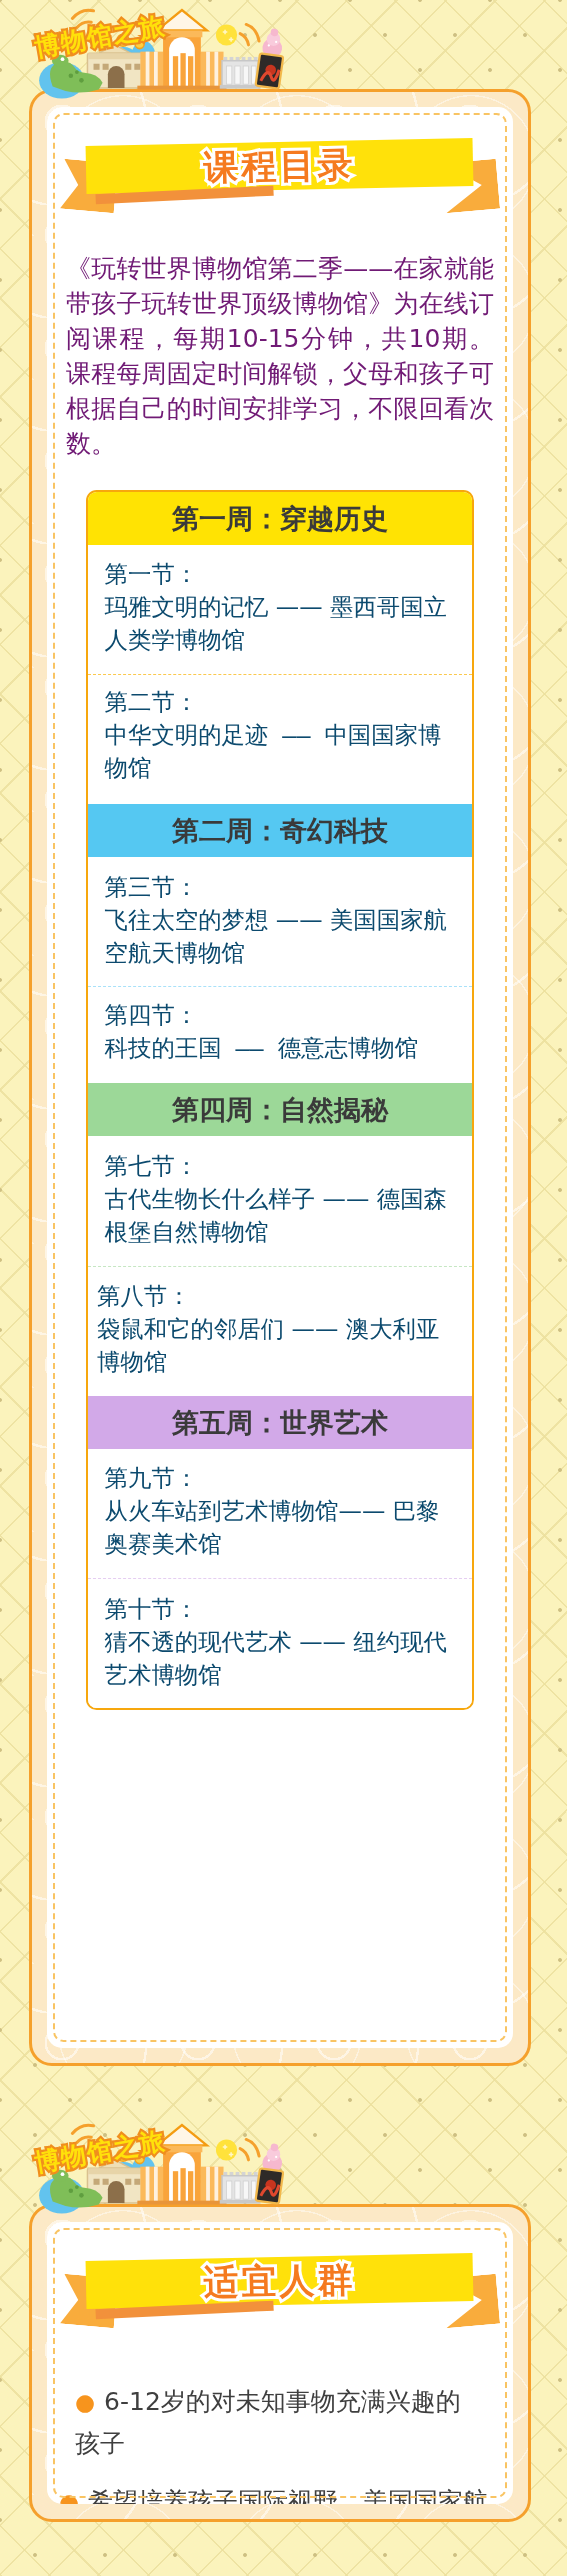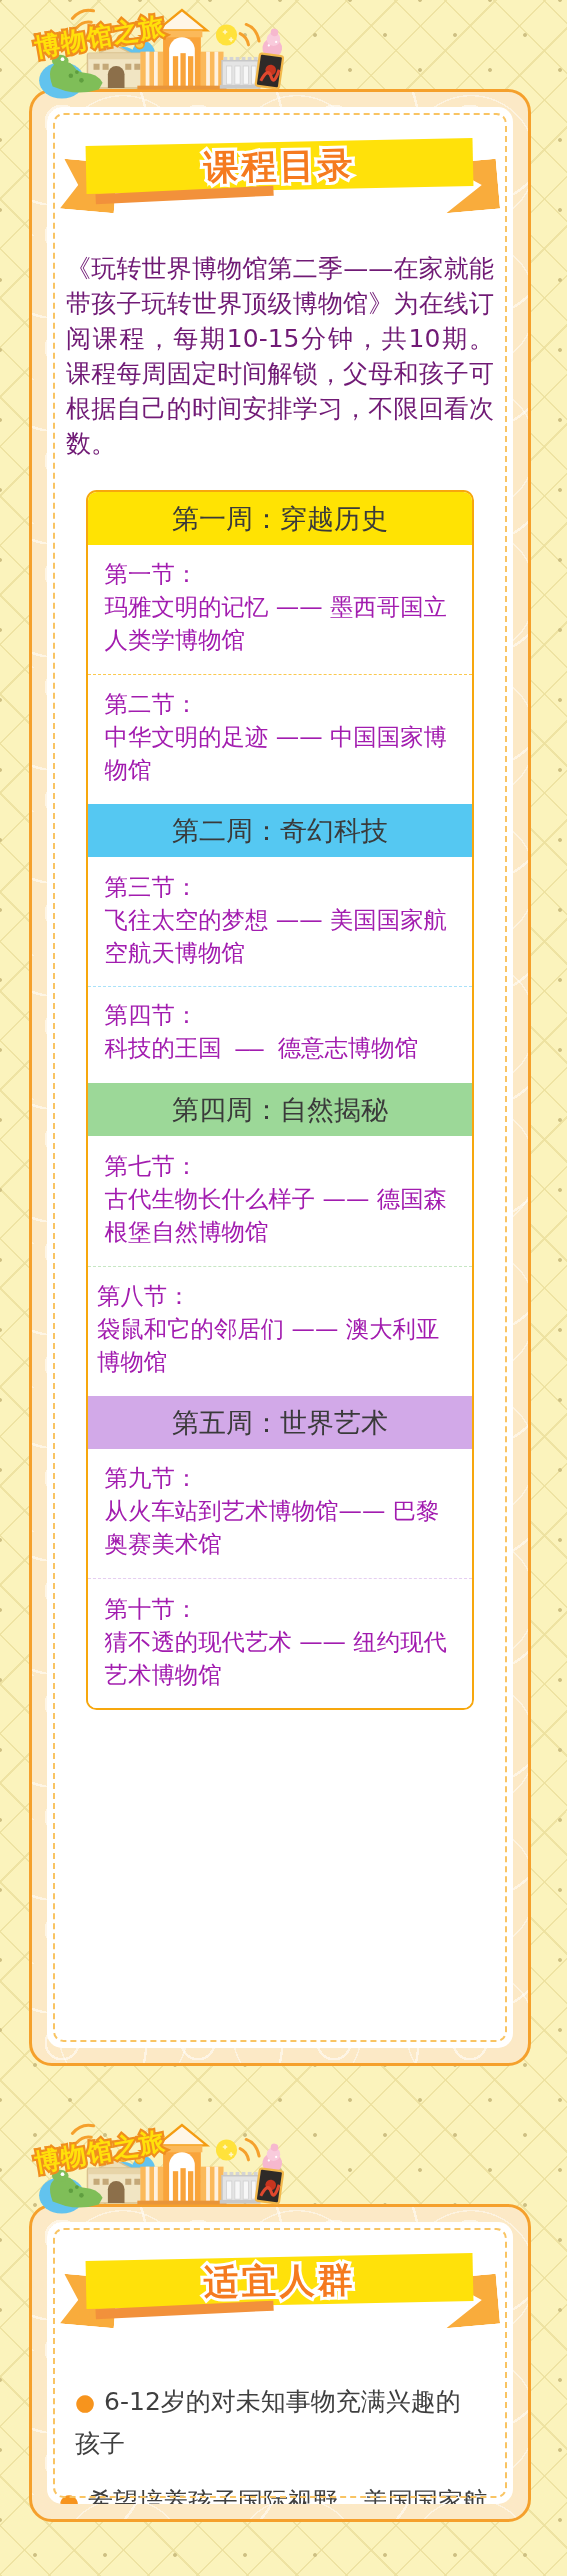--- a/index.html
+++ b/index.html
@@ -58,23 +58,23 @@
     width:428px;margin:16.6px auto 0;font-size:25px;line-height:35px;
     color:#701a75;text-align:justify;
   }
   
   .course-table{
     width:388px;margin:29px auto 0;border:2.3px solid #F7A70D;border-radius:10.6px;
     overflow:hidden;background:#fff;box-sizing:border-box;
   }
   .week-header{
     height:53px;line-height:53px;text-align:center;
-    font-size:27px;font-weight:normal;color:#3A3A3A;
-  }
-  .lesson{padding:13.6px 16.6px 16.6px;font-size:23.4px;line-height:33px;color:#a21caf;background:#fff;}
+    font-size:27px;font-weight:bold;color:#3A3A3A;
+  }
+  .lesson{padding:13.6px 16.6px 16.6px;font-size:23.4px;line-height:33px;color:#0c4a6e;background:#fff;}
   .lesson + .lesson{border-top:1.5px dashed #ddd;}
   .lesson-label{display:block;}
   
   .bullets{width:442px;margin:32px auto 0;font-size:25px;line-height:42px;color:#3F3F3F;}
   .bullet-dot{color:#F7941D;font-size:23px;margin-right:9px;}
   
   .decor{position:absolute;left:26.5px;width:257px;height:129px;z-index:5;}
   #decor-top{top:0;}
   #decor-bottom{top:2115px;}
   .badge{
@@ -192,21 +192,21 @@
     <p class="intro">《玩转世界博物馆第二季——在家就能带孩子玩转世界顶级博物馆》为在线订阅课程，每期10-15分钟，共10期。课程每周固定时间解锁，父母和孩子可根据自己的时间安排学习，不限回看次数。</p>
 
     <div class="course-table">
 
       <section>
         <div class="week-header" style="background: rgb(255, 227, 3);">第一周：穿越历史</div>
         <div class="lesson">
           <span class="lesson-label">第一节：</span>
           <span class="lesson-desc">玛雅文明的记忆 —— 墨西哥国立人类学博物馆</span>
         </div>
-        <div class="lesson" style="border-top-color: rgb(251, 201, 78);">
+        <div class="lesson" style="border-top-color: rgb(251, 201, 78); font-family: Liberation Mono, monospace;">
           <span class="lesson-label">第二节：</span>
           <span class="lesson-desc">中华文明的足迹 —— 中国国家博物馆</span>
         </div>
       </section>
 
       <section>
         <div class="week-header" style="background: rgb(85, 200, 242);">第二周：奇幻科技</div>
         <div class="lesson">
           <span class="lesson-label">第三节：</span>
           <span class="lesson-desc">飞往太空的梦想 —— 美国国家航空航天博物馆</span>

